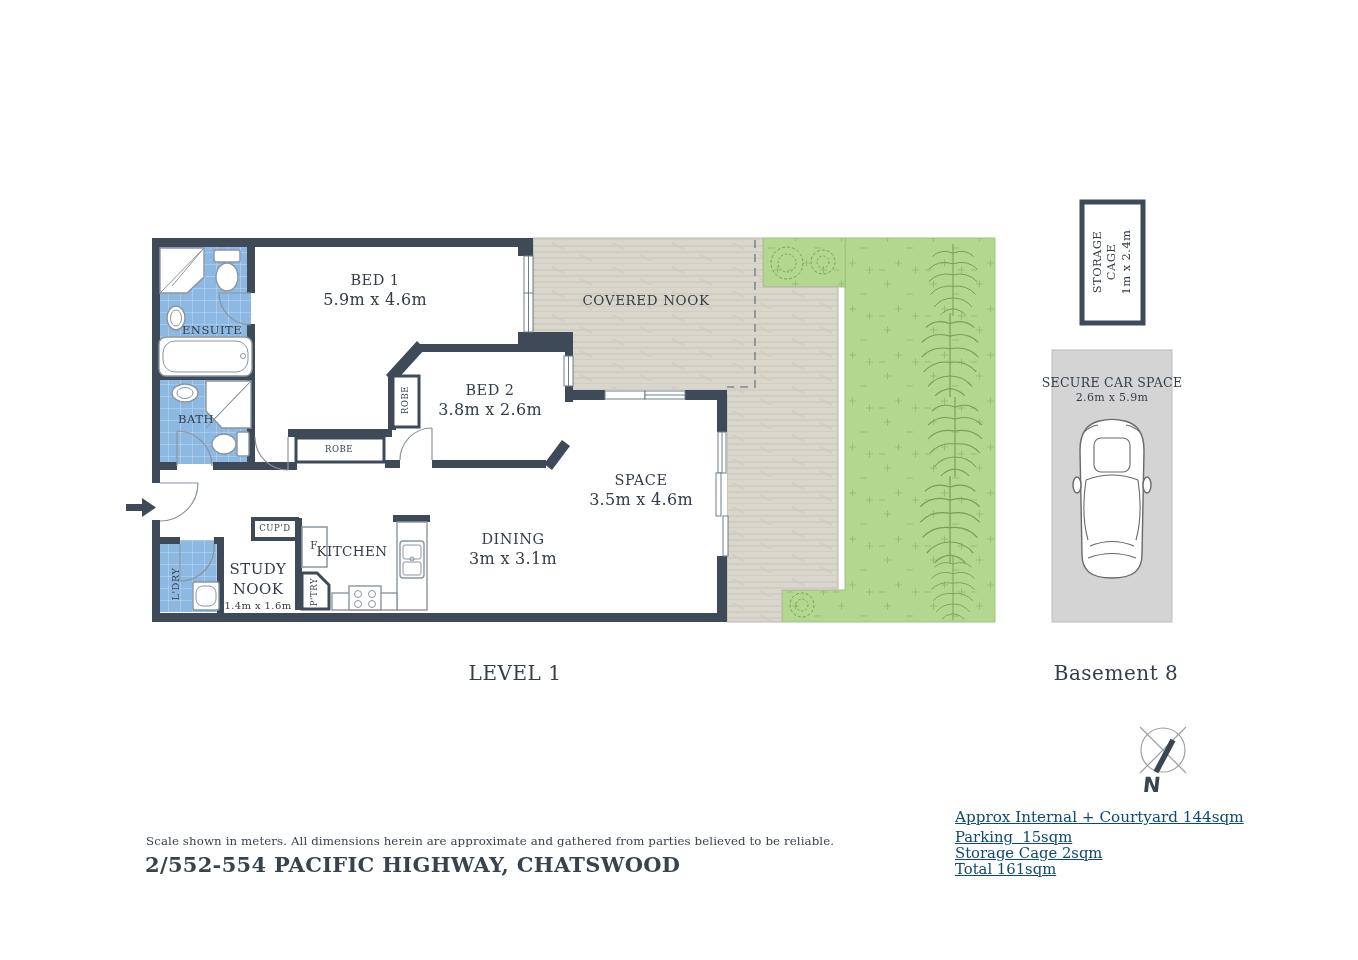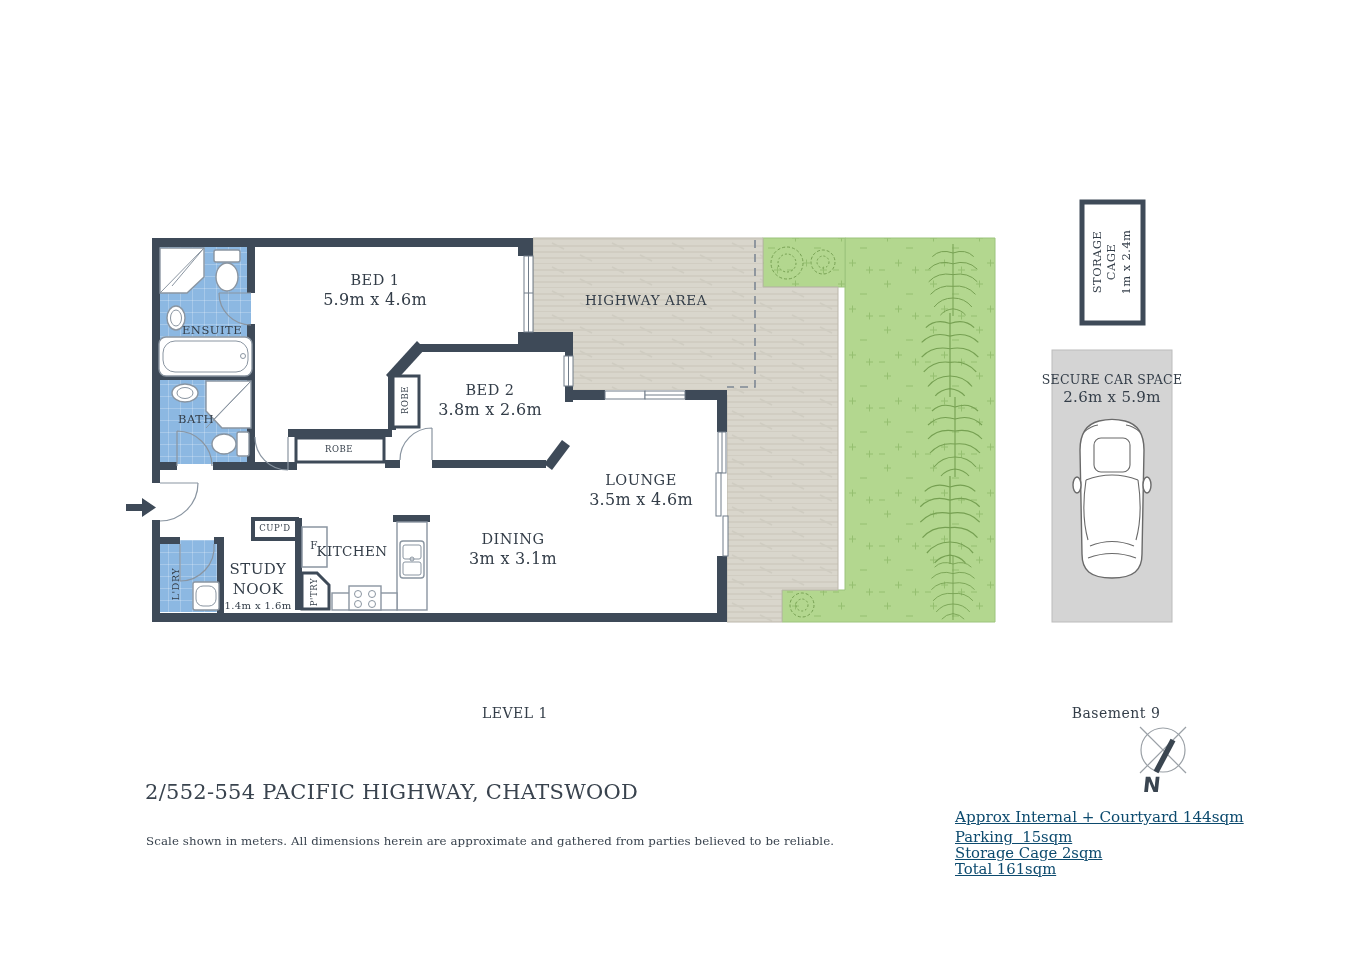--- a/index.html
+++ b/index.html
@@ -11,26 +11,26 @@
   .lbl span{display:block;}
   .rot{transform:translate(-50%,-50%) rotate(-90deg);}
   .s8{font-size:8.5px;letter-spacing:.6px;}
   .s9{font-size:9.5px;letter-spacing:.6px;}
   .s10{font-size:10.5px;}
   .s11{font-size:11.5px;letter-spacing:.5px;text-align:center;}
   .s12{font-size:12.5px;letter-spacing:.3px;text-align:center;}
   .s13{font-size:13.5px;letter-spacing:.6px;}
   .s14 .nm{font-size:14.5px;letter-spacing:.5px;}
   .s14 .dm{font-size:16px;letter-spacing:.3px;}
-  .big{font-size:14px;letter-spacing:.5px;margin-top:40px;}
+  .big{font-size:20px;letter-spacing:.5px;}
   .wrapname{white-space:normal;width:80px;}
   #storage-label{white-space:normal;width:100px;font-size:11.5px;line-height:1.25;letter-spacing:.4px;}
   #north-label{font-family:"DejaVu Sans","Liberation Sans",sans-serif;font-weight:bold;
                font-size:21px;transform:translate(-50%,-50%) skewX(-6deg);color:#3a4550;}
-  #title{position:absolute;left:145px;top:780px;font-size:21px;font-weight:400;
+  #title{position:absolute;left:145px;top:852px;font-size:21px;font-weight:700;
          letter-spacing:.3px;color:#39434e;}
   #disc{position:absolute;left:146px;top:834px;font-size:11.8px;line-height:1.25;
         color:#39434e;letter-spacing:.1px;}
   .area-line{position:absolute;left:955px;font-size:14.8px;color:#0c4a6e;white-space:pre;text-decoration:underline;}
 </style>
 </head>
 <body>
 
 <div id="page">
 
@@ -236,21 +236,21 @@
 
   <div class="lbl s14" style="left:375px;top:291px">
     <span class="nm">BED 1</span>
     <span class="dm">5.9m x 4.6m</span>
   </div>
   <div class="lbl s14" style="left:490px;top:401px">
     <span class="nm">BED 2</span>
     <span class="dm">3.8m x 2.6m</span>
   </div>
   <div class="lbl s14" style="left:641px;top:491px">
-    <span class="nm">LOUNGE</span>
+    <span class="nm">SPACE</span>
     <span class="dm">3.5m x 4.6m</span>
   </div>
   <div class="lbl s14" style="left:513px;top:550px">
     <span class="nm">DINING</span>
     <span class="dm">3m x 3.1m</span>
   </div>
   <div class="lbl" style="left:352px;top:552px;font-size:13.5px">
     <span>KITCHEN</span>
   </div>
   <div class="lbl s10" style="left:258px;top:586px">
@@ -275,33 +275,33 @@
   <div class="lbl s8" style="left:275px;top:529px">
     <span>CUP'D</span>
   </div>
   <div class="lbl rot s8" style="left:315px;top:592px">
     <span>P'TRY</span>
   </div>
   <div class="lbl s10" style="left:314px;top:546px">
     <span>F</span>
   </div>
   <div class="lbl s13" style="left:646px;top:301px">
-    <span>HIGHWAY AREA</span>
+    <span>COVERED NOOK</span>
   </div>
 
   <div class="lbl big" style="left:515px;top:673px">
     <span>LEVEL 1</span>
   </div>
   <div class="lbl big" style="left:1116px;top:673px">
-    <span>Basement 9</span>
+    <span>Basement 8</span>
   </div>
 
   <div class="lbl s12" style="left:1112px;top:390px">
     <span>SECURE CAR SPACE</span>
-    <span style="font-size:15px">2.6m x 5.9m</span>
+    <span style="font-size:11px">2.6m x 5.9m</span>
   </div>
   <div class="lbl rot" id="storage-label" style="left:1112px;top:262px">
     <span>STORAGE CAGE</span>
     <span>1m x 2.4m</span>
   </div>
 
   <div class="lbl" id="north-label" style="left:1152px;top:786px">
     <span>N</span>
   </div>
 

